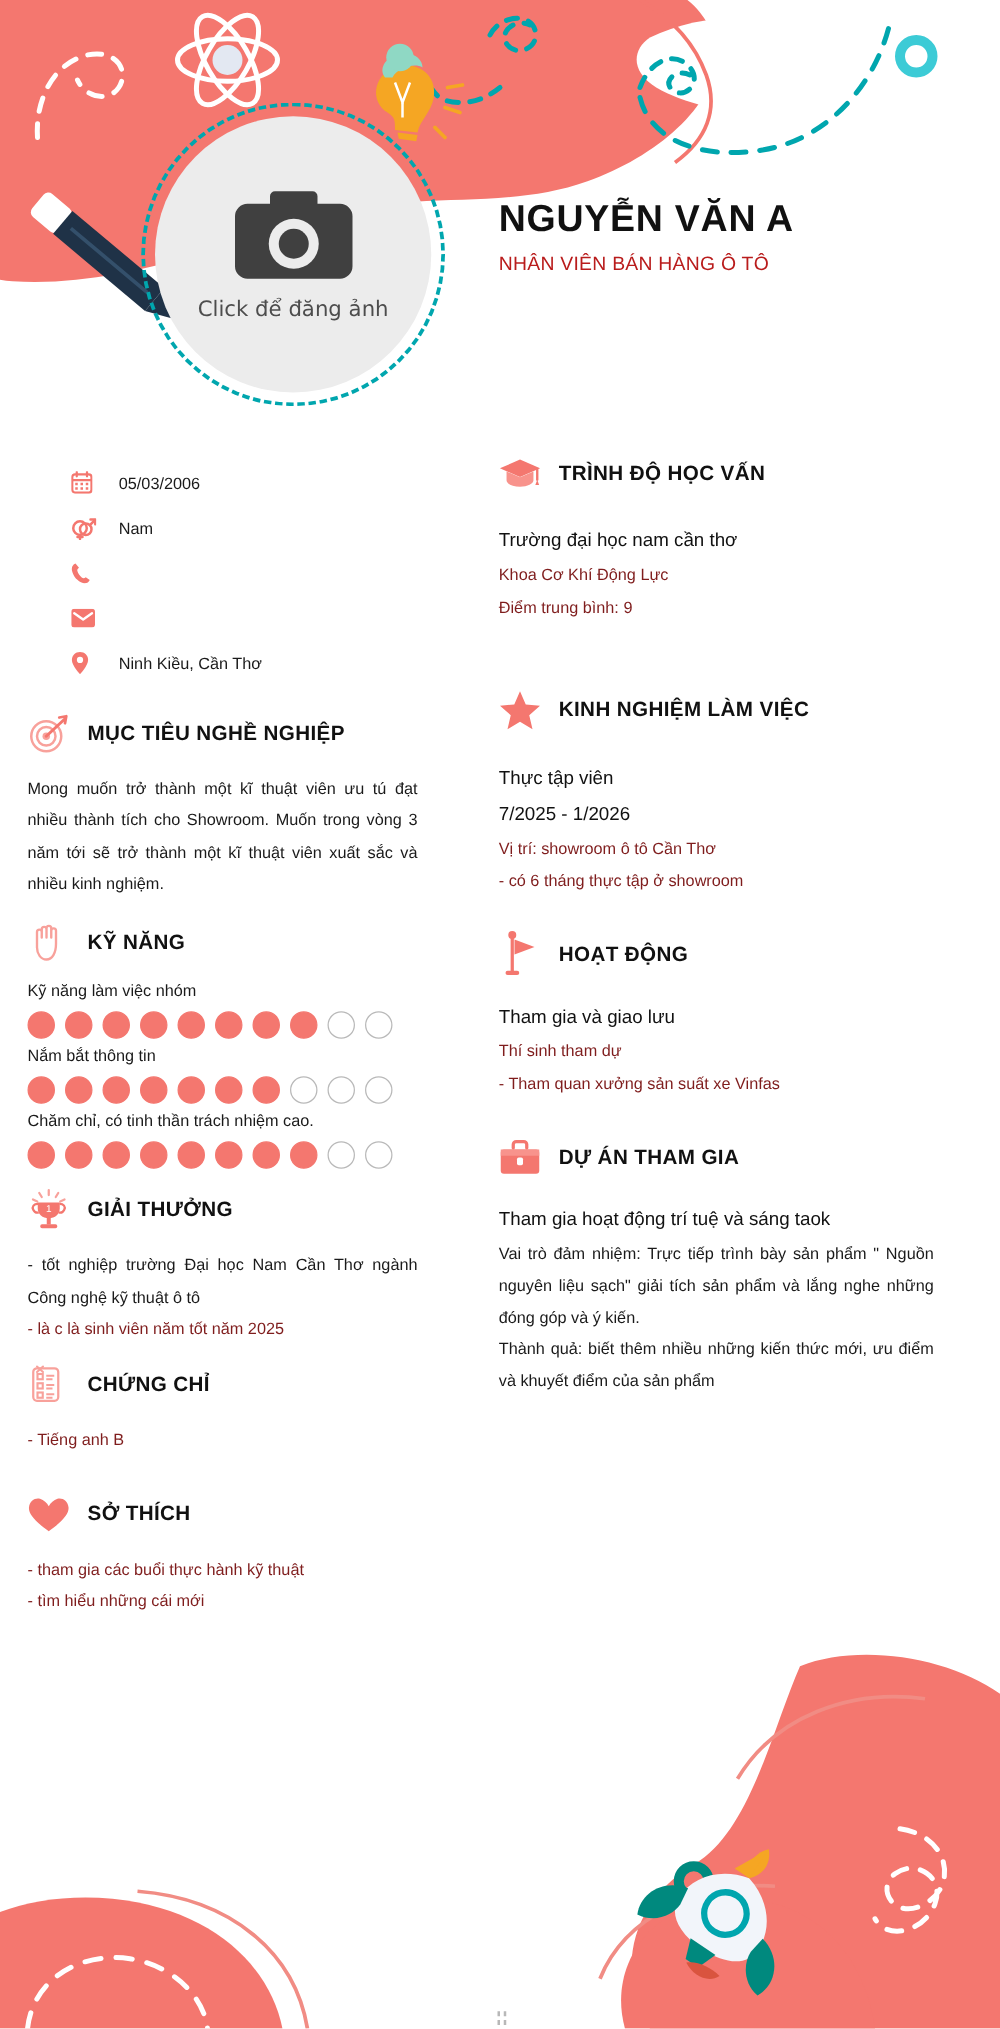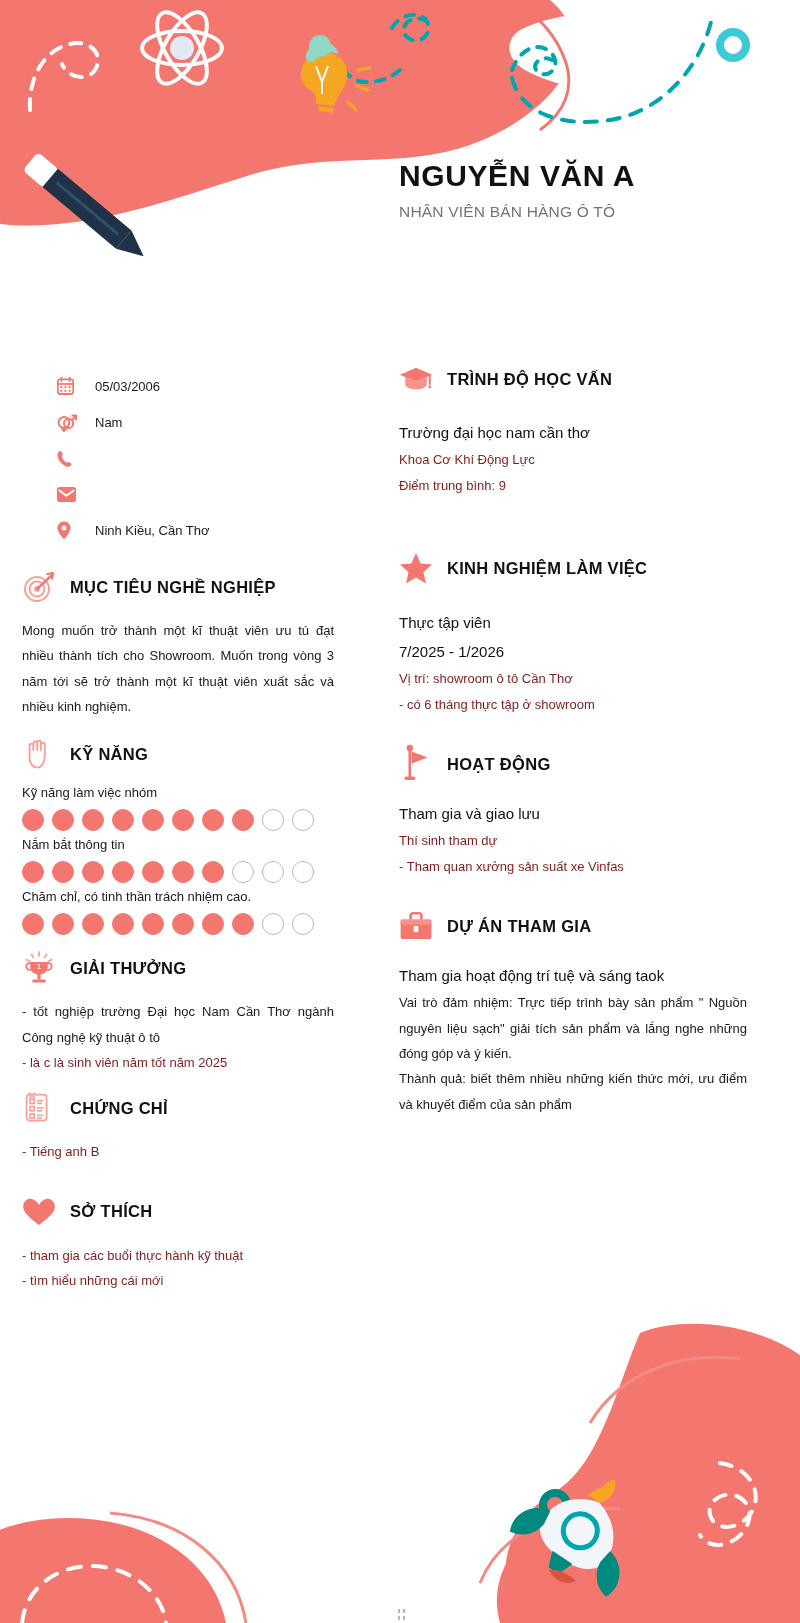--- a/index.html
+++ b/index.html
@@ -74,21 +74,21 @@
   #full-name {
     font-size: 30px;
     font-weight: bold;
     letter-spacing: 0.6px;
     color: #111;
     line-height: 1.1;
   }
   #job-title {
     margin-top: 11px;
     font-size: 15.5px;
-    color: #737373;
+    color: #b91c1c;
     letter-spacing: 0.2px;
   }
 
   
   #col-left {
     position: absolute;
     left: 22px; top: 368px;
     width: 312px;
     z-index: 5;
   }
@@ -236,20 +236,35 @@
 
       <g transform="translate(38,152) rotate(40)">
         <rect x="0" y="0" width="28" height="24" rx="5" fill="#ffffff"></rect>
         <rect x="26" y="0" width="96" height="24" fill="#1F3247"></rect>
         <path d="M 122 0 L 148 12 L 122 24 Z" fill="#1F3247"></path>
         <rect x="34" y="10" width="80" height="3" fill="#34506B"></rect>
       </g>
     </svg>
   </div>
 
+  <div id="photo-wrap">
+    <div id="photo-dash"></div>
+    <div id="photo-circle">
+      <span class="cam">
+        <svg width="98" height="78" viewBox="0 0 98 78" xmlns="http://www.w3.org/2000/svg">
+          <path d="M34 4 h30 a4 4 0 0 1 4 4 v6 h18 a10 10 0 0 1 10 10 v40
+                   a10 10 0 0 1 -10 10 h-74 a10 10 0 0 1 -10 -10 v-40
+                   a10 10 0 0 1 10 -10 h18 v-6 a4 4 0 0 1 4 -4 z" fill="#404040"></path>
+          <circle cx="49" cy="46" r="20" fill="#ececec"></circle>
+          <circle cx="49" cy="46" r="12" fill="#404040"></circle>
+        </svg>
+      </span>
+      <span id="photo-label">Click để đăng ảnh</span>
+    </div>
+  </div>
 
   <div id="name-block">
     <div id="full-name">NGUYỄN VĂN A</div>
     <div id="job-title">NHÂN VIÊN BÁN HÀNG Ô TÔ</div>
   </div>
 
   <div id="col-left">
 
     <div>
 

